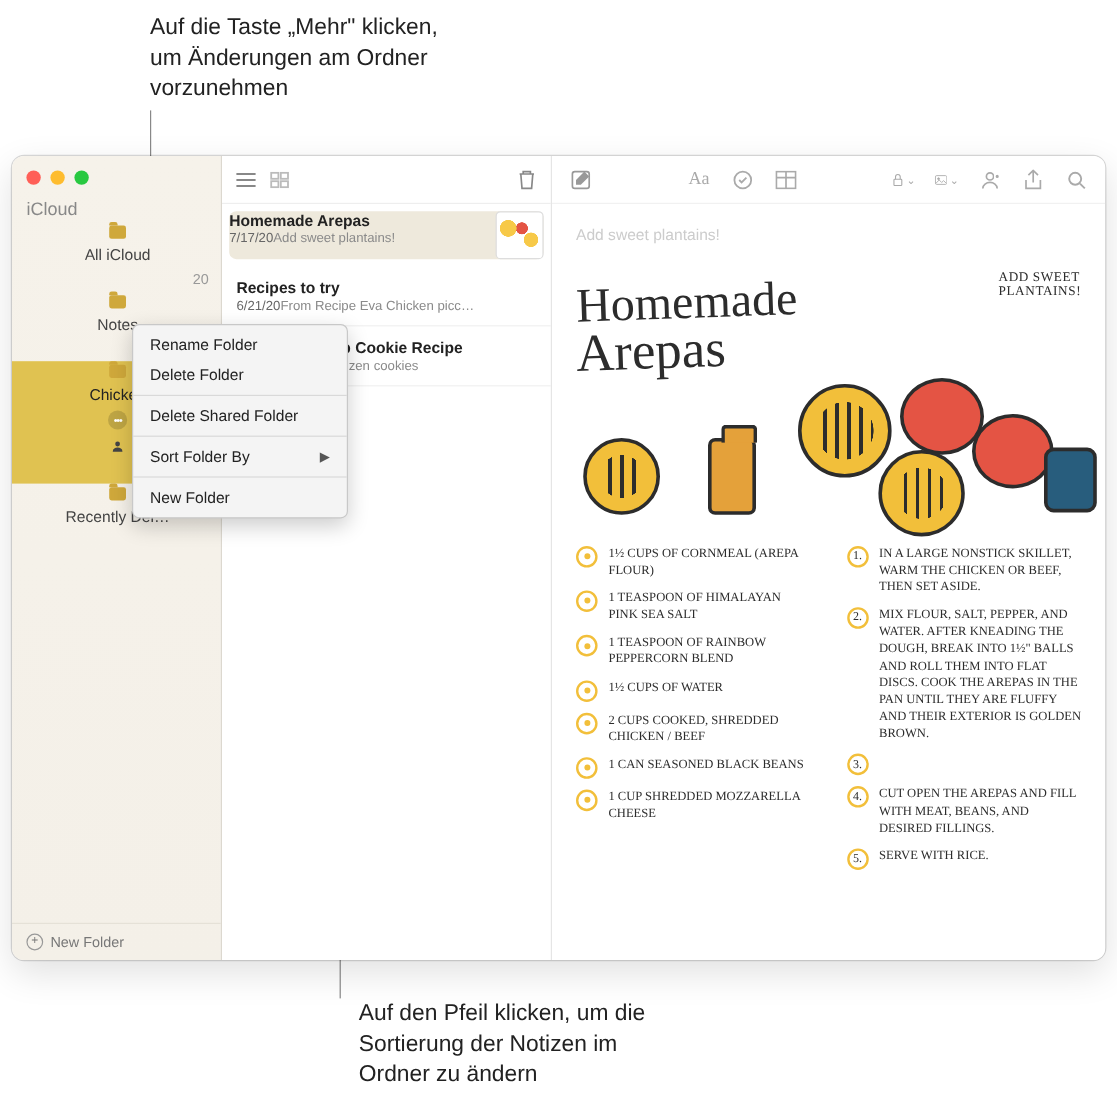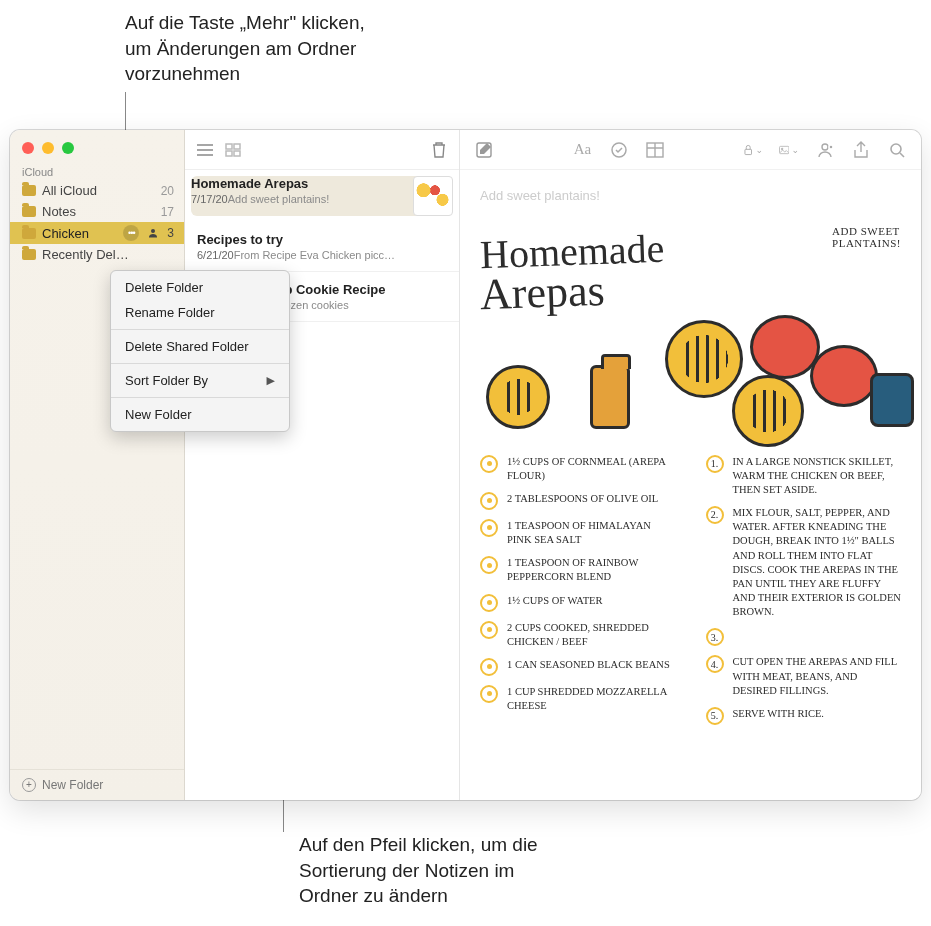--- a/index.html
+++ b/index.html
@@ -48,31 +48,32 @@
   .traffic {
     display: flex;
     gap: 8px;
     padding: 12px 12px 8px;
   }
   .traffic span { width: 12px; height: 12px; border-radius: 50%; }
   .t-red { background:#ff5f57; }
   .t-yellow { background:#febc2e; }
   .t-green { background:#28c840; }
   .account-label {
-    font-size: 11px;
+    font-size: 15px;
     color: #888;
     padding: 4px 12px 2px;
   }
   .folder-row {
     display: flex;
     align-items: center;
     padding: 3px 10px 3px 12px;
     font-size: 13px;
     color: #444;
     gap: 6px;
+    flex-direction: column;
   }
   .folder-row .count { margin-left: auto; color:#999; font-size:12px; }
   .folder-row .fname { flex: 1; white-space: nowrap; overflow:hidden; text-overflow:ellipsis;}
   .folder-row.selected {
     background: #e0c251;
     color: #222;
   }
   .folder-row.selected .count { color:#444; }
   .folder-icon {
     width:14px; height:11px;
@@ -443,24 +444,20 @@
       </div>
 
       <div class="recipe-cols">
         <div class="recipe-col" id="ingredients-col">
             <div class="bul">
               <span class="mk dot"></span>
               <span class="txt">1½ cups of cornmeal (arepa flour)</span>
             </div>
             <div class="bul">
               <span class="mk dot"></span>
-              <span class="txt">2 tablespoons of olive oil</span>
-            </div>
-            <div class="bul">
-              <span class="mk dot"></span>
               <span class="txt">1 teaspoon of Himalayan pink sea salt</span>
             </div>
             <div class="bul">
               <span class="mk dot"></span>
               <span class="txt">1 teaspoon of rainbow peppercorn blend</span>
             </div>
             <div class="bul">
               <span class="mk dot"></span>
               <span class="txt">1½ cups of water</span>
             </div>
@@ -498,24 +495,24 @@
               <span class="txt">Serve with rice.</span>
             </div>
           </div>
       </div>
     </div>
   </div>
 </div>
 
 <div class="context-menu">
   <div class="mi">
+      <span>Rename Folder</span>
+    </div>
+  <div class="mi">
       <span>Delete Folder</span>
-    </div>
-  <div class="mi">
-      <span>Rename Folder</span>
     </div>
   <div class="sep"></div>
   <div class="mi">
       <span>Delete Shared Folder</span>
     </div>
   <div class="sep"></div>
   <div class="mi">
     <span>Sort Folder By</span>
     <span class="arrow">▶</span>
   </div>

